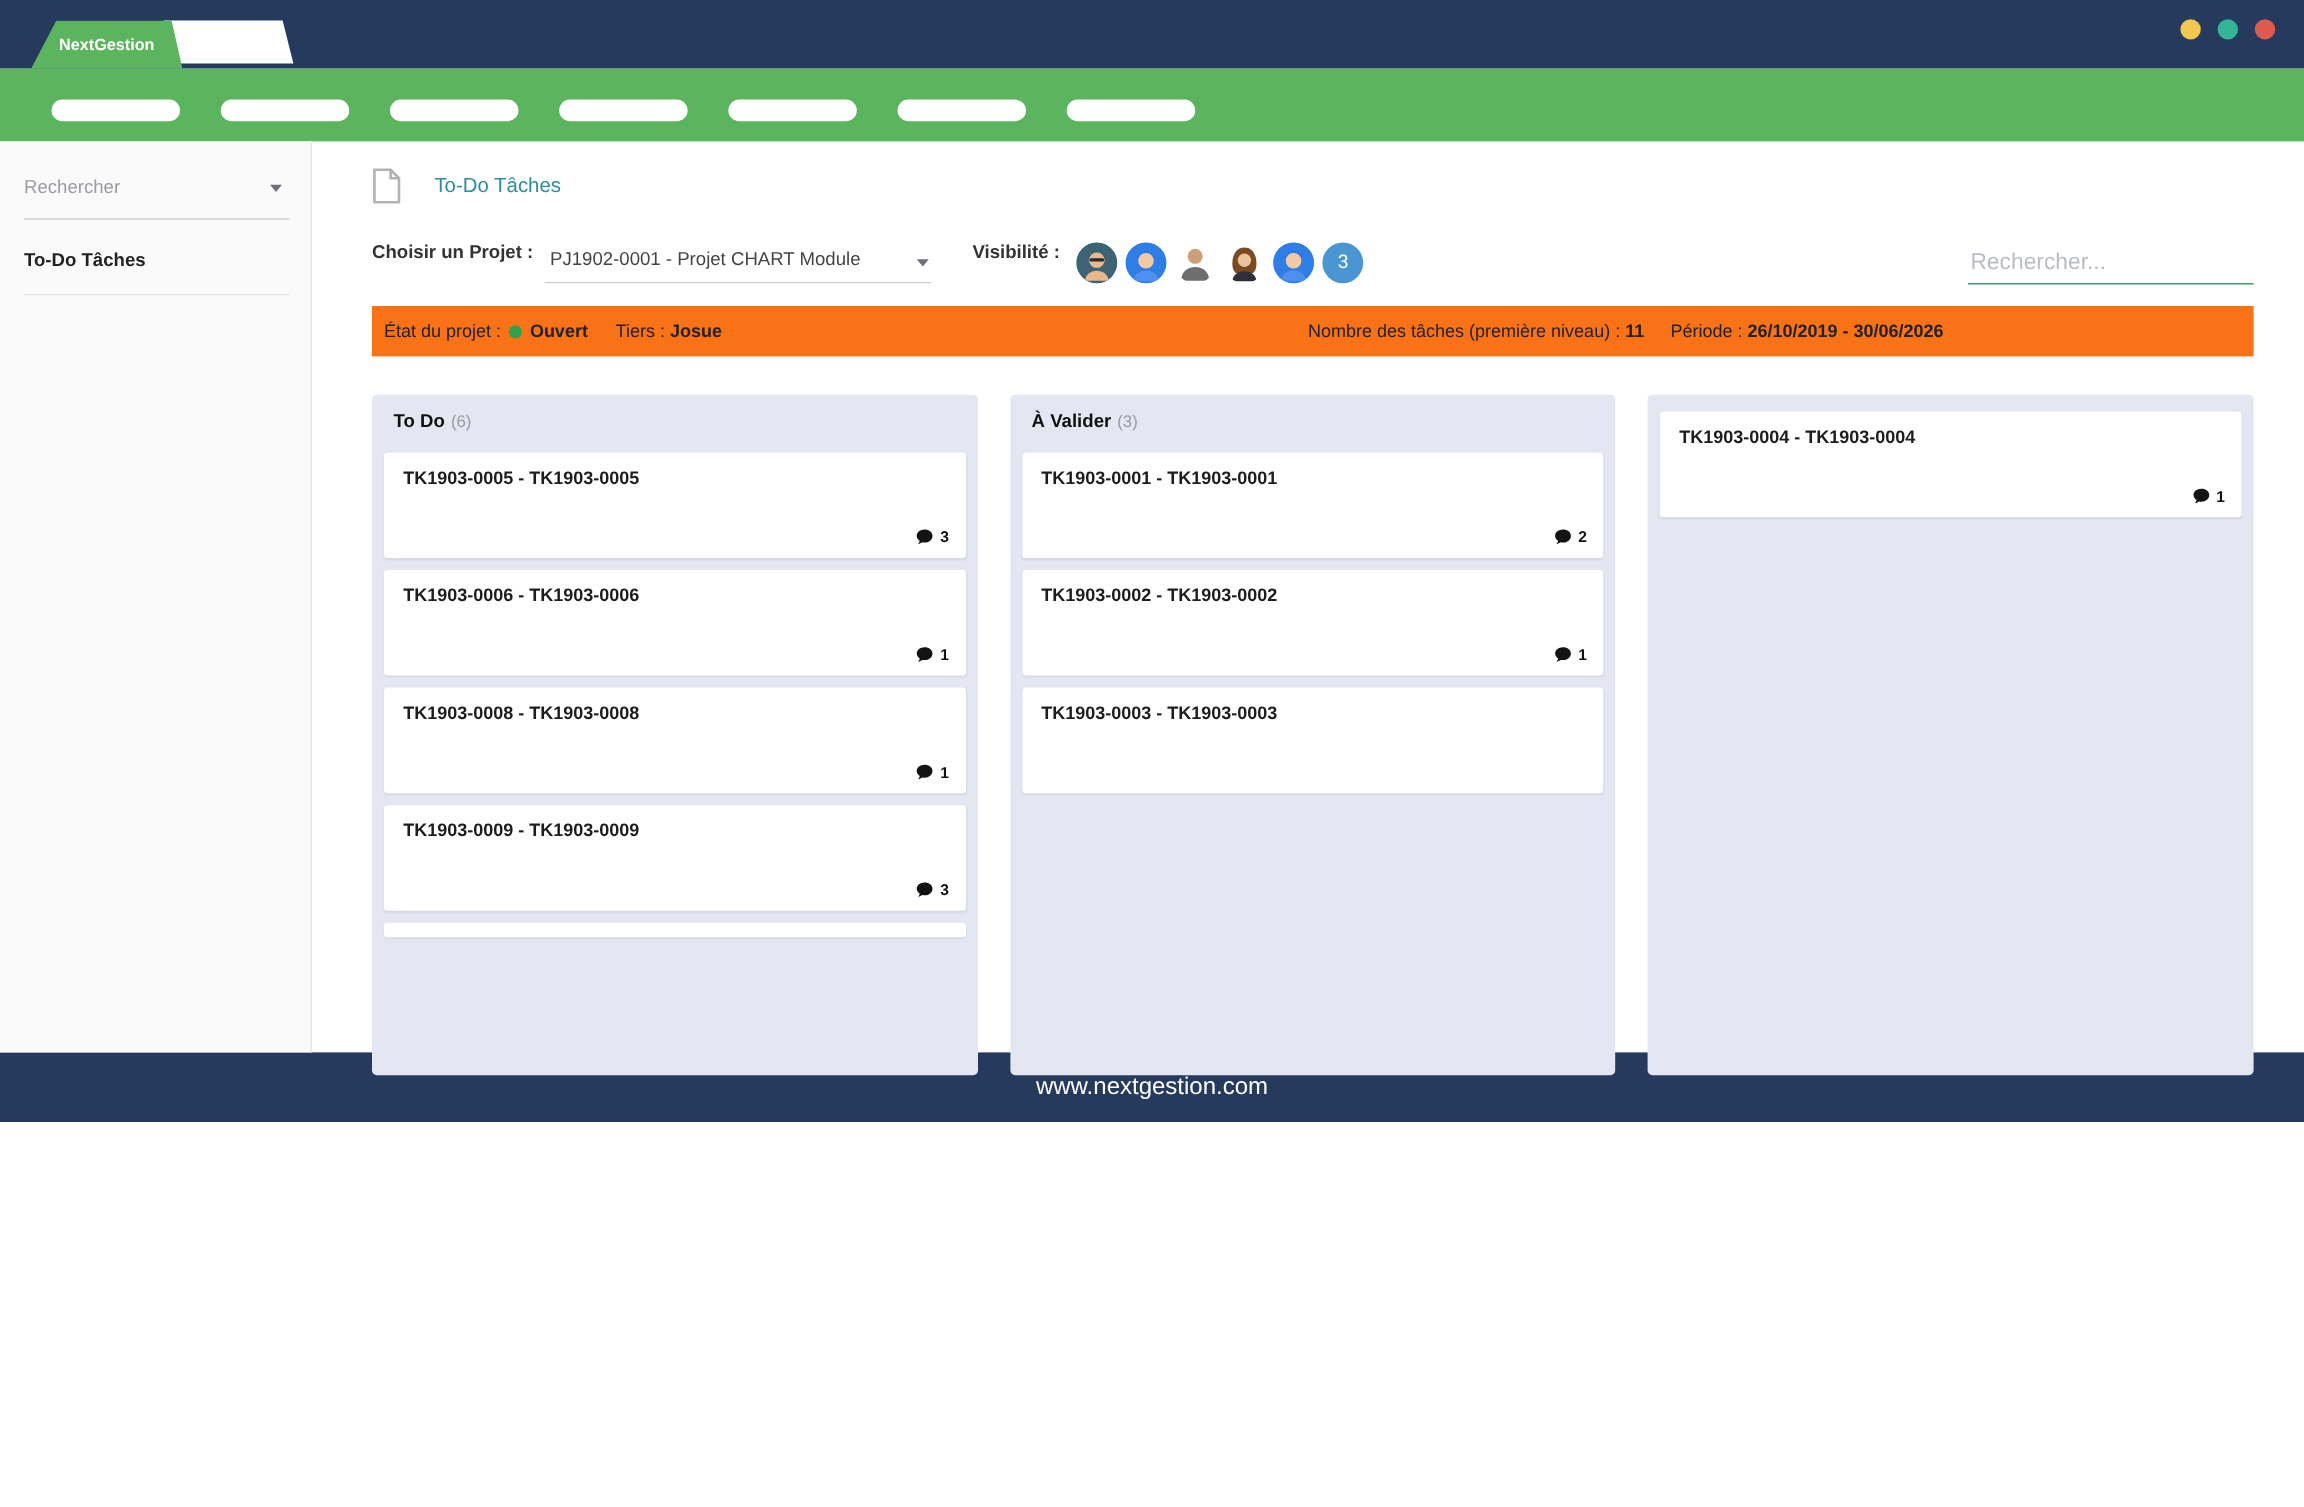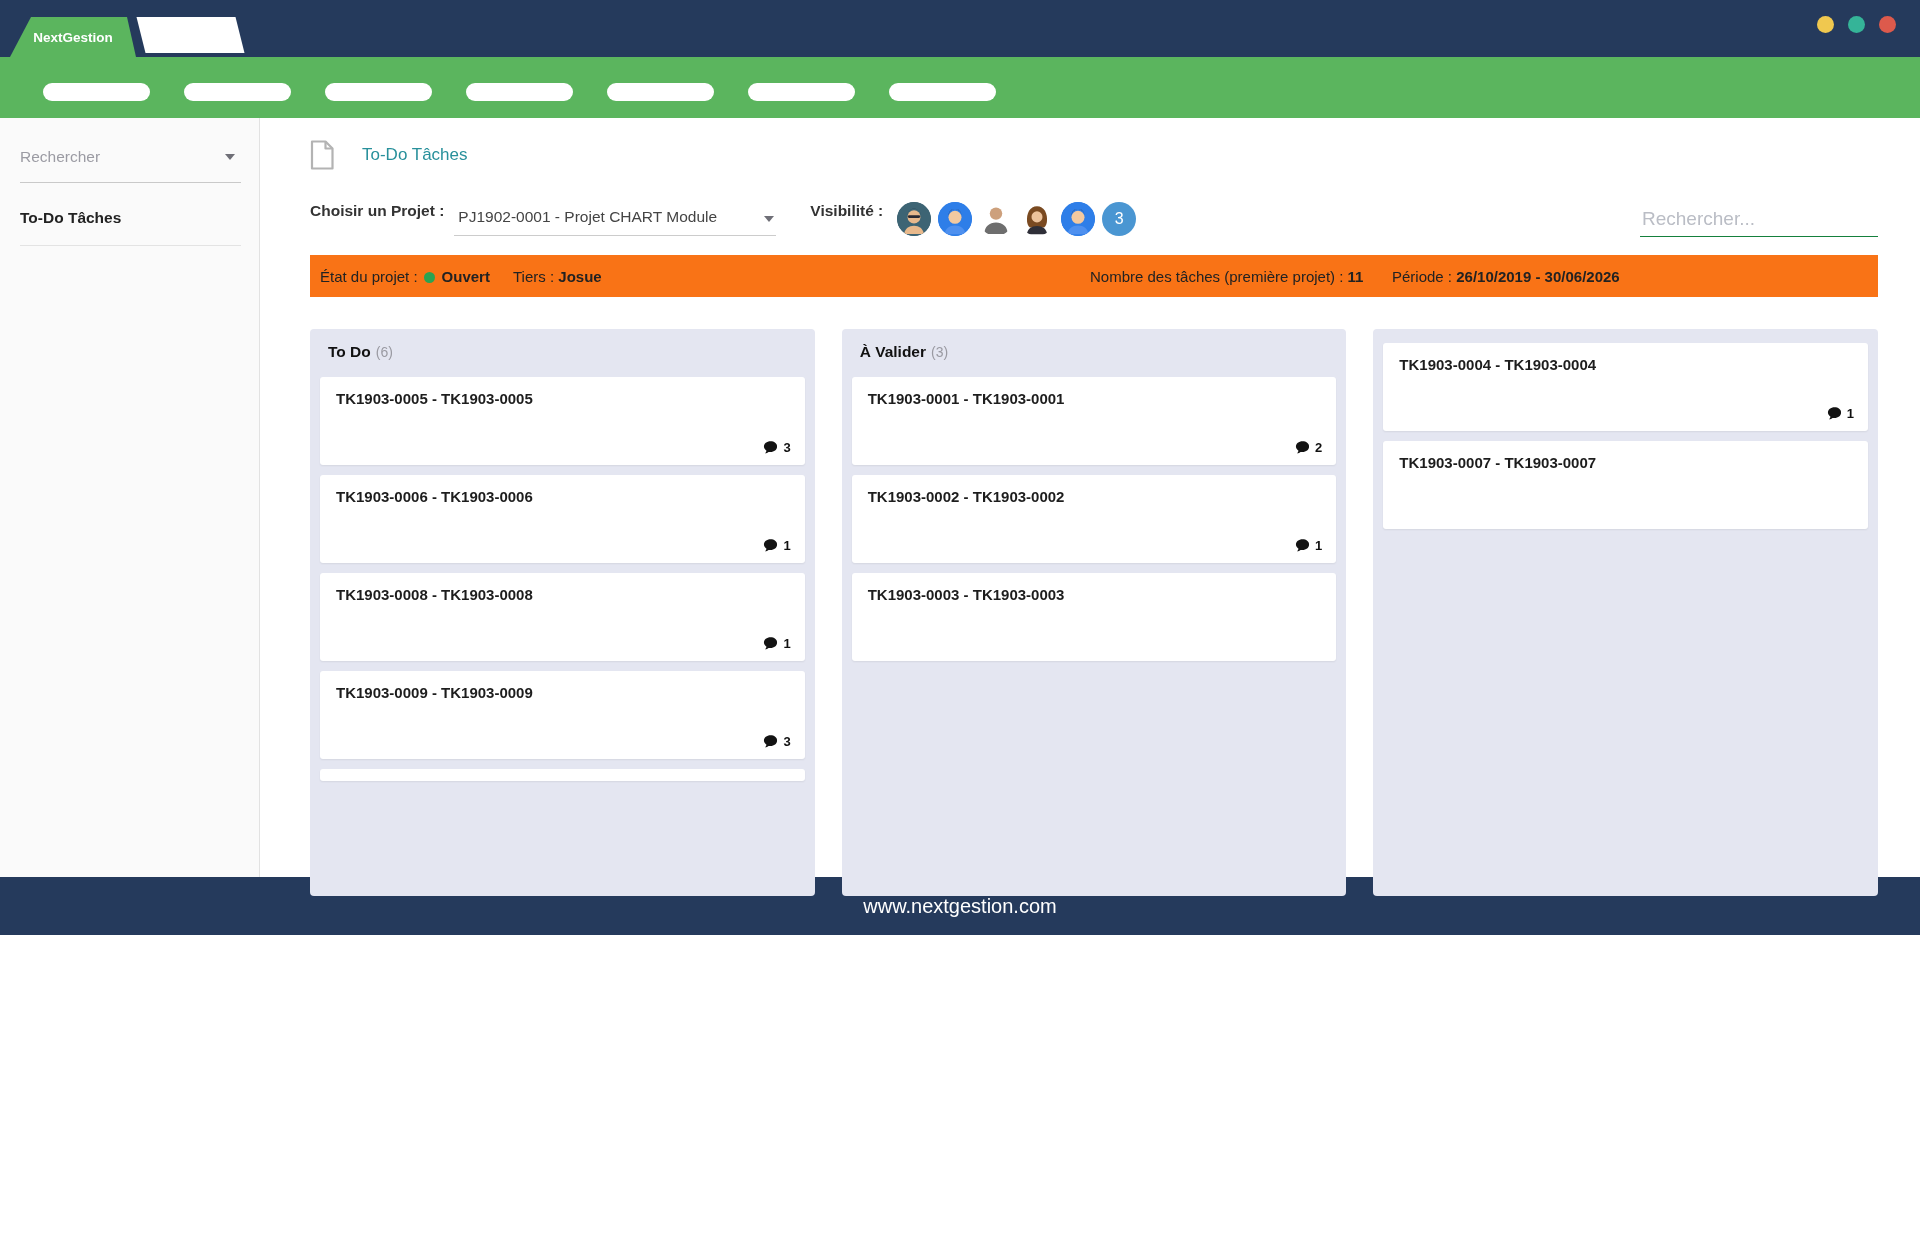--- a/index.html
+++ b/index.html
@@ -1,20 +1,20 @@
 <!DOCTYPE html>
 <html><head>
 <meta charset="utf-8">
 <style>
   * { margin:0; padding:0; box-sizing:border-box; }
   html,body { width:1920px; height:1256px; font-family:"Liberation Sans", sans-serif; background:#fff; overflow:hidden; }
 
   
   .topbar { position:relative; height:57px; background:#253a5c; }
-  .brand-tab { position:absolute; left:10px; top:17px; width:126px; height:40px; background:#5bb55e;
+  .brand-tab { position:absolute; left:26px; top:17px; width:126px; height:40px; background:#5bb55e;
     clip-path:polygon(21px 0, calc(100% - 9px) 0, 100% 100%, 0 100%);
     color:#fff; font-size:13.5px; font-weight:bold; display:flex; align-items:center; justify-content:center; z-index:2; }
   .white-tab { position:absolute; left:141px; top:17px; width:99px; height:36px; background:#fff; transform:skewX(14deg); z-index:1; }
   .window-dots { position:absolute; right:24px; top:16px; display:flex; gap:14px; }
   .win-dot { width:17px; height:17px; border-radius:50%; display:inline-block; cursor:pointer; }
 
   
   .greenbar { height:61px; background:#5bb55e; display:flex; align-items:center; padding-left:43px; gap:34px; }
   .nav-pill { width:107px; height:18px; background:#fff; border-radius:9px; margin-top:8px; }
 
@@ -163,21 +163,21 @@
     </div>
 
     <div class="status-bar">
       <span class="status-item">
         <span>État du projet :</span><span class="dot"></span><b>Ouvert</b>
       </span>
       <span class="status-item">
         <span>Tiers :</span> <b>Josue</b>
       </span>
       <span class="status-item">
-        <span>Nombre des tâches (première projet) :</span> <b>11</b>
+        <span>Nombre des tâches (première niveau) :</span> <b>11</b>
       </span>
       <span class="status-item">
         <span>Période :</span> <b>26/10/2019 - 30/06/2026</b>
       </span>
     </div>
 
     <div class="board">
         <div class="kanban-column">
           <div class="col-header"><span class="col-title">To Do</span><span class="col-count">(6)</span></div>
           <div class="card">
@@ -245,23 +245,20 @@
         <div class="kanban-column">
           <div class="card">
             <div class="card-title">TK1903-0004 - TK1903-0004</div>
             <div class="card-comments">
               <svg viewBox="0 0 16 16">
                 <path fill="#131313" d="M8 1.4C4.1 1.4 1 3.9 1 7c0 1.8 1.1 3.4 2.7 4.4-.2 1-.7 2-1.6 2.8 1.6-.1 2.9-.8 3.8-1.5.7.1 1.4.2 2.1.2 3.9 0 7-2.5 7-5.9S11.9 1.4 8 1.4z"></path>
               </svg>
               <span>1</span>
             </div>
           </div>
-          <div class="card">
-            <div class="card-title">TK1903-0007 - TK1903-0007</div>
-          </div>
         </div>
       </div>
 
   </section>
 </div>
 
 <footer class="footer">
   <span>www.nextgestion.com</span>
 </footer>
 

